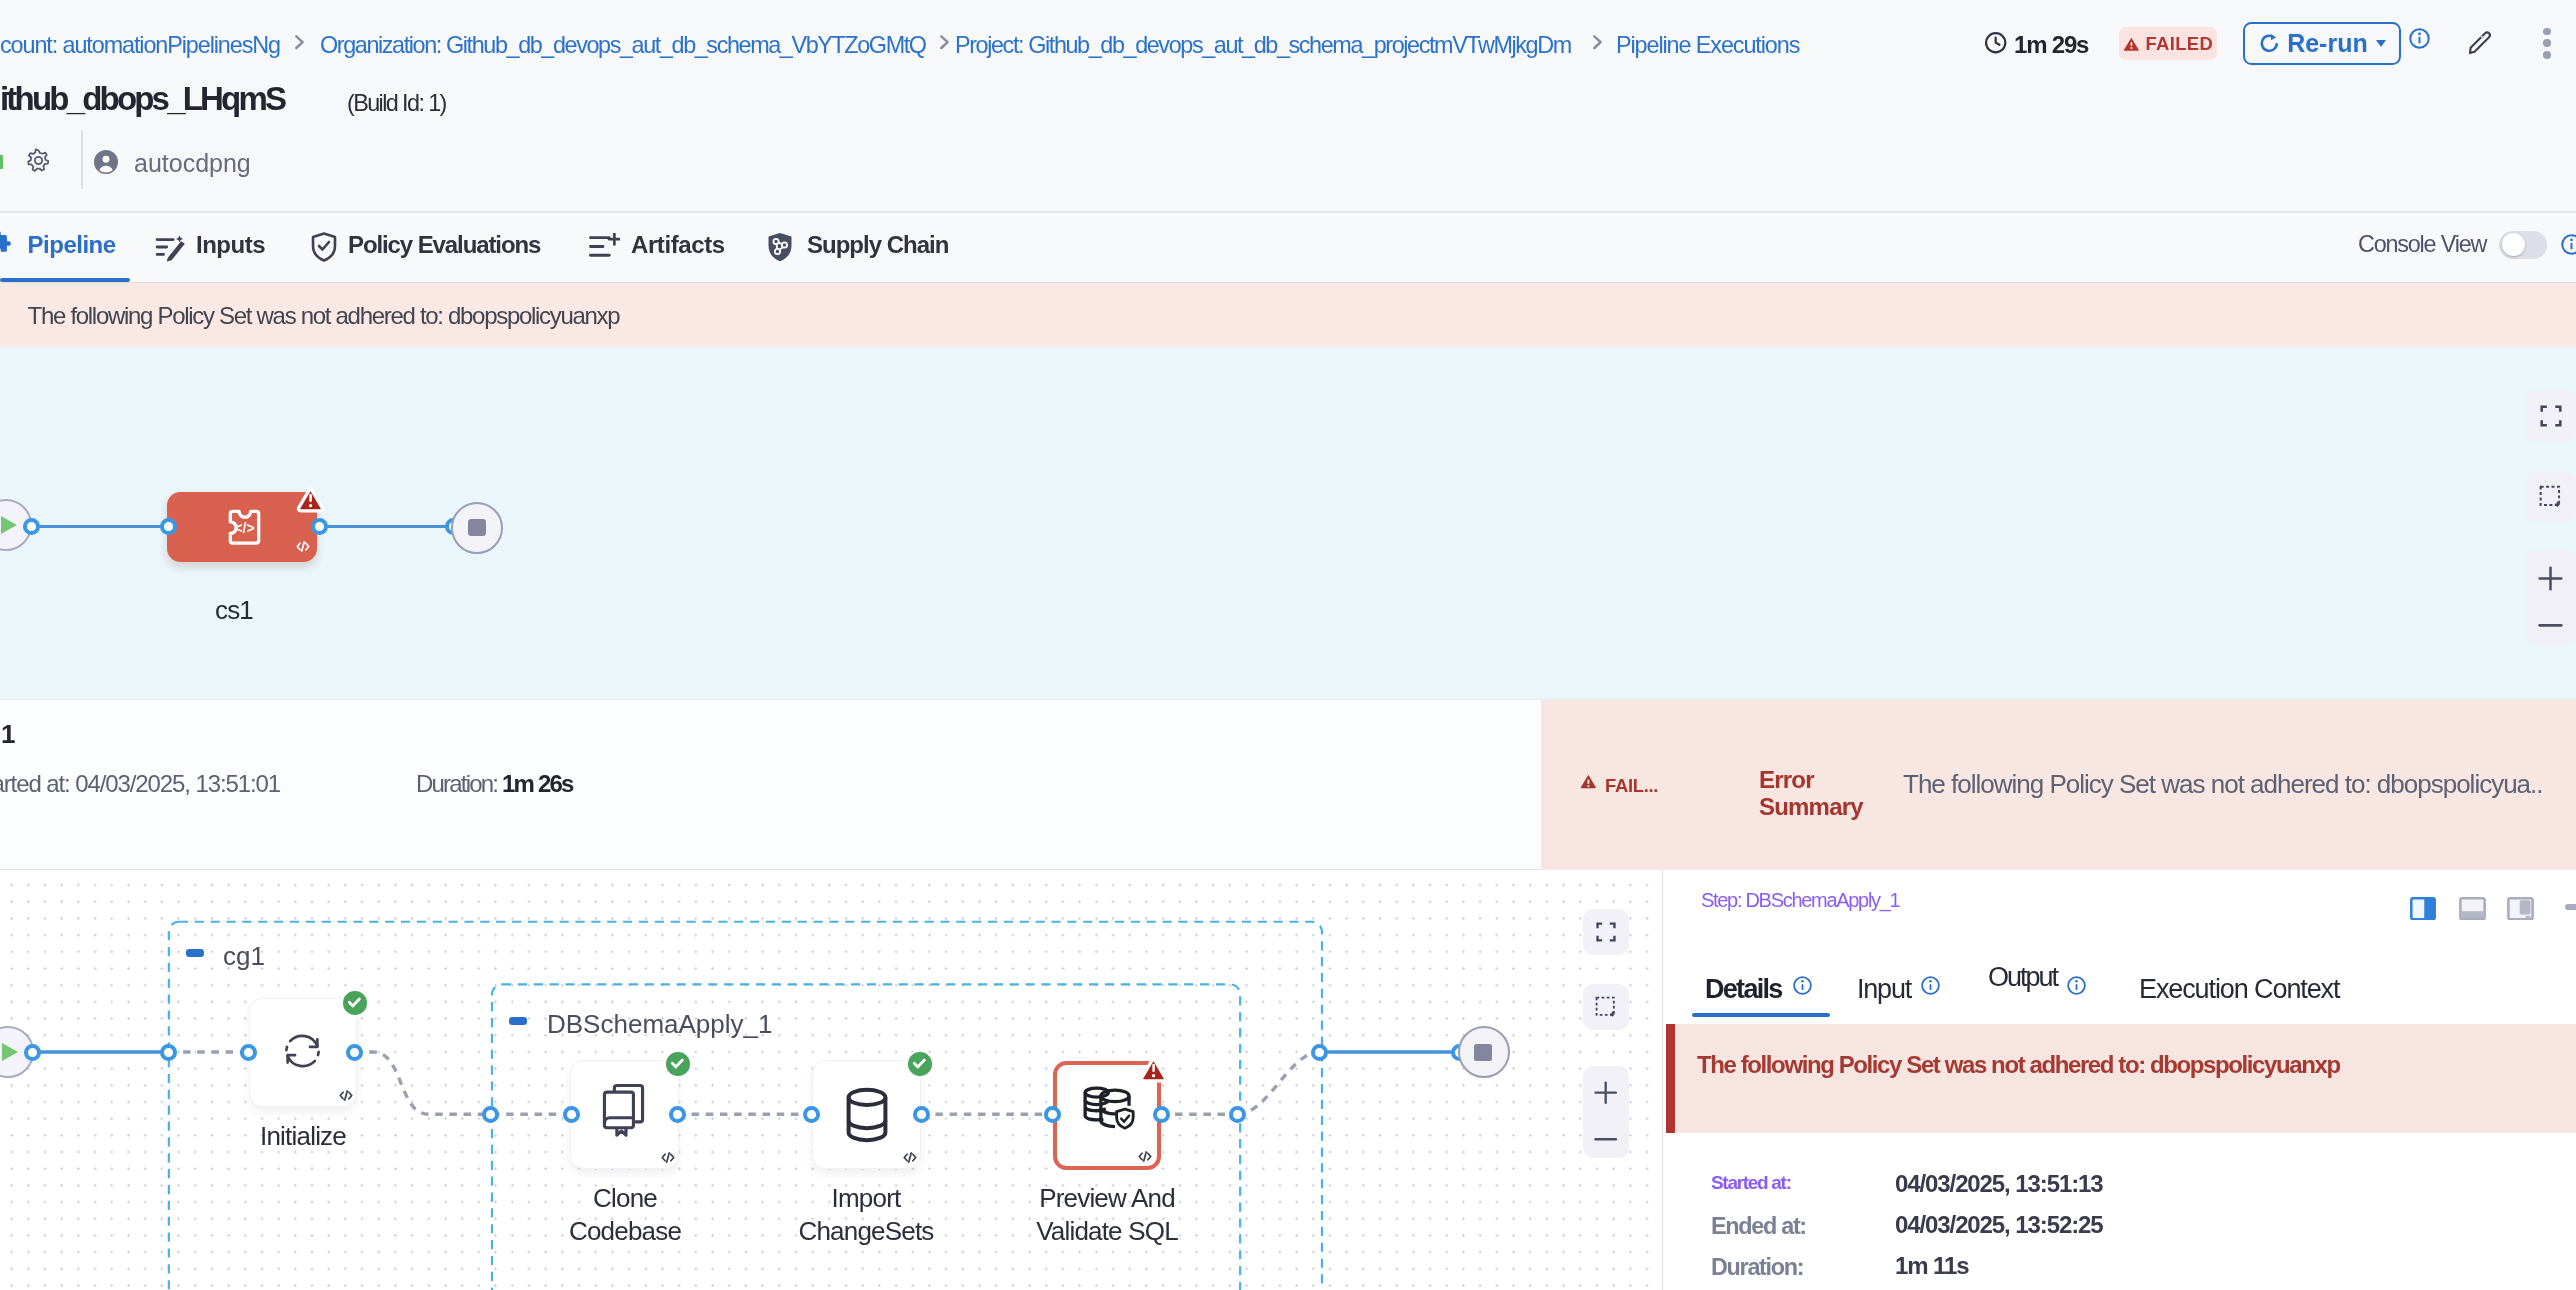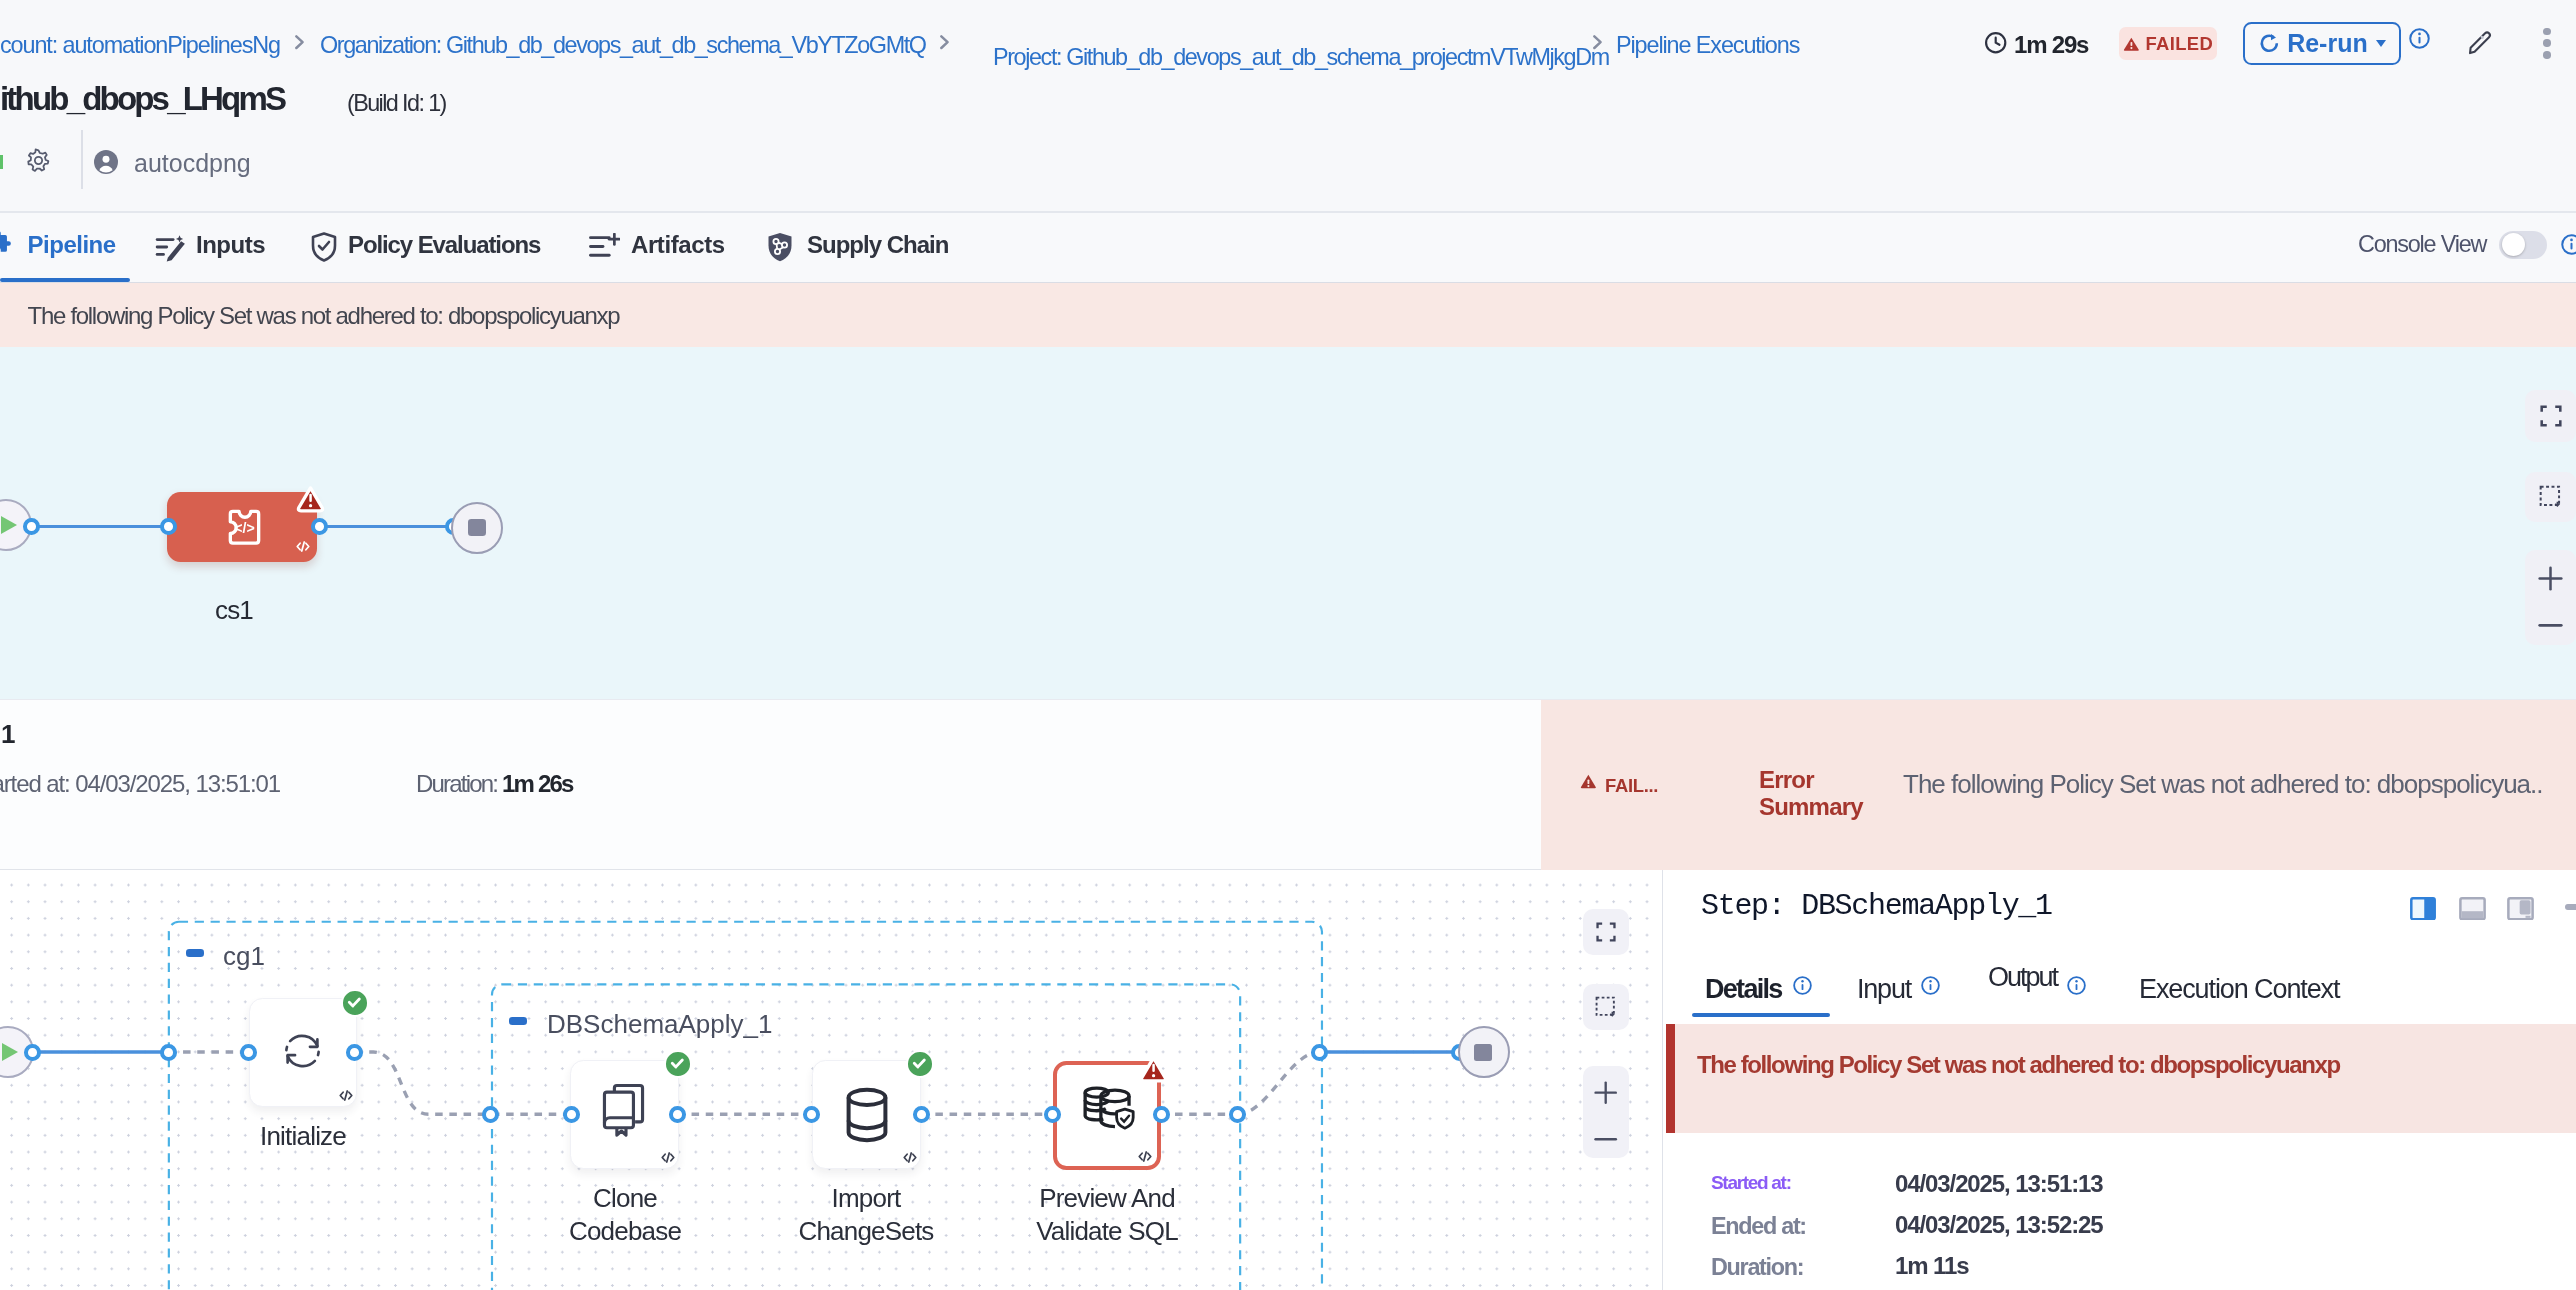--- a/index.html
+++ b/index.html
@@ -20,21 +20,21 @@
 <div class="abs" style="left:0;top:0;width:2576px;height:211px;background:#f7f8fa;"></div>
 
 <a id="c1" class="crumb" style="left:0;letter-spacing:-1.1px;">count: automationPipelinesNg</a>
 <svg class="abs" style="left:293px;top:33px;" width="12.5" height="18.4" viewBox="0 0 15 22">
     <path d="M4 4 L11.5 11 L4 18" fill="none" stroke="#868da0" stroke-width="3" stroke-linecap="round" stroke-linejoin="round"></path>
   </svg>
 <a id="c2" class="crumb" style="left:320px;letter-spacing:-1.4px;">Organization: Github_db_devops_aut_db_schema_VbYTZoGMtQ</a>
 <svg class="abs" style="left:938px;top:33px;" width="12.5" height="18.4" viewBox="0 0 15 22">
     <path d="M4 4 L11.5 11 L4 18" fill="none" stroke="#868da0" stroke-width="3" stroke-linecap="round" stroke-linejoin="round"></path>
   </svg>
-<a id="c3" class="crumb" style="left:993px;letter-spacing:-1.4px;margin-top:12px;">Project: Github_db_devops_aut_db_schema_projectmVTwMjkgDm</a>
+<a id="c3" class="crumb" style="left:955px;letter-spacing:-1.4px;">Project: Github_db_devops_aut_db_schema_projectmVTwMjkgDm</a>
 <svg class="abs" style="left:1591px;top:33px;" width="12.5" height="18.4" viewBox="0 0 15 22">
     <path d="M4 4 L11.5 11 L4 18" fill="none" stroke="#868da0" stroke-width="3" stroke-linecap="round" stroke-linejoin="round"></path>
   </svg>
 <a id="c4" class="crumb" style="left:1616px;letter-spacing:-1.1px;">Pipeline Executions</a>
 
 <svg class="abs" style="left:1984px;top:31px;" width="23.4" height="23.4" viewBox="0 0 28 28">
     <circle cx="14" cy="14" r="11.5" fill="none" stroke="#2d3140" stroke-width="2.6"></circle>
     <path d="M14 8 V14 L18.5 16.5" fill="none" stroke="#2d3140" stroke-width="2.6" stroke-linecap="round"></path>
   </svg>
 <div class="abs" style="left:2014px;top:31px;font-size:24px;font-weight:bold;color:#22262e;letter-spacing:-1.2px;">1m 29s</div>
@@ -387,21 +387,21 @@
           <path d="M2 15 H28"></path>
         </g>
       </svg>
     <svg width="23.4" height="6.7" viewBox="0 0 30 8">
         <path d="M2 4 H28" stroke="#4a4e63" stroke-width="3.2" stroke-linecap="round"></path>
       </svg>
   </div>
 </div>
 
 <div id="panel" class="abs" style="left:1662px;top:870px;width:914px;height:420px;background:#fff;border-left:1.7px solid #dfe2e9;">
-  <div class="abs" id="p_step" style="left:38px;top:19px;font-size:30px;color:#0f172a;letter-spacing:-1.3px;font-family:Liberation Mono, monospace;">Step: DBSchemaApply_1</div>
+  <div class="abs" id="p_step" style="left:38px;top:19px;font-size:20px;color:#8b5cf6;letter-spacing:-1.3px;">Step: DBSchemaApply_1</div>
 
   <svg class="abs" style="left:747px;top:27px;" width="26" height="23.4" viewBox="0 0 31 28">
       <rect x="1.5" y="1.5" width="28" height="25" rx="2" fill="#eef7fd" stroke="#2f80d9" stroke-width="3"></rect>
       <rect x="17" y="1.5" width="12.5" height="25" fill="#2f80d9"></rect>
     </svg>
   <svg class="abs" style="left:796px;top:27px;" width="27" height="23.4" viewBox="0 0 32 28">
       <rect x="1.5" y="1.5" width="29" height="25" rx="2" fill="#f2f2f7" stroke="#a7abbc" stroke-width="3"></rect>
       <rect x="3" y="17" width="26" height="8.5" fill="#b4b7c6"></rect>
     </svg>
   <svg class="abs" style="left:844px;top:27px;" width="27" height="23.4" viewBox="0 0 32 28">

